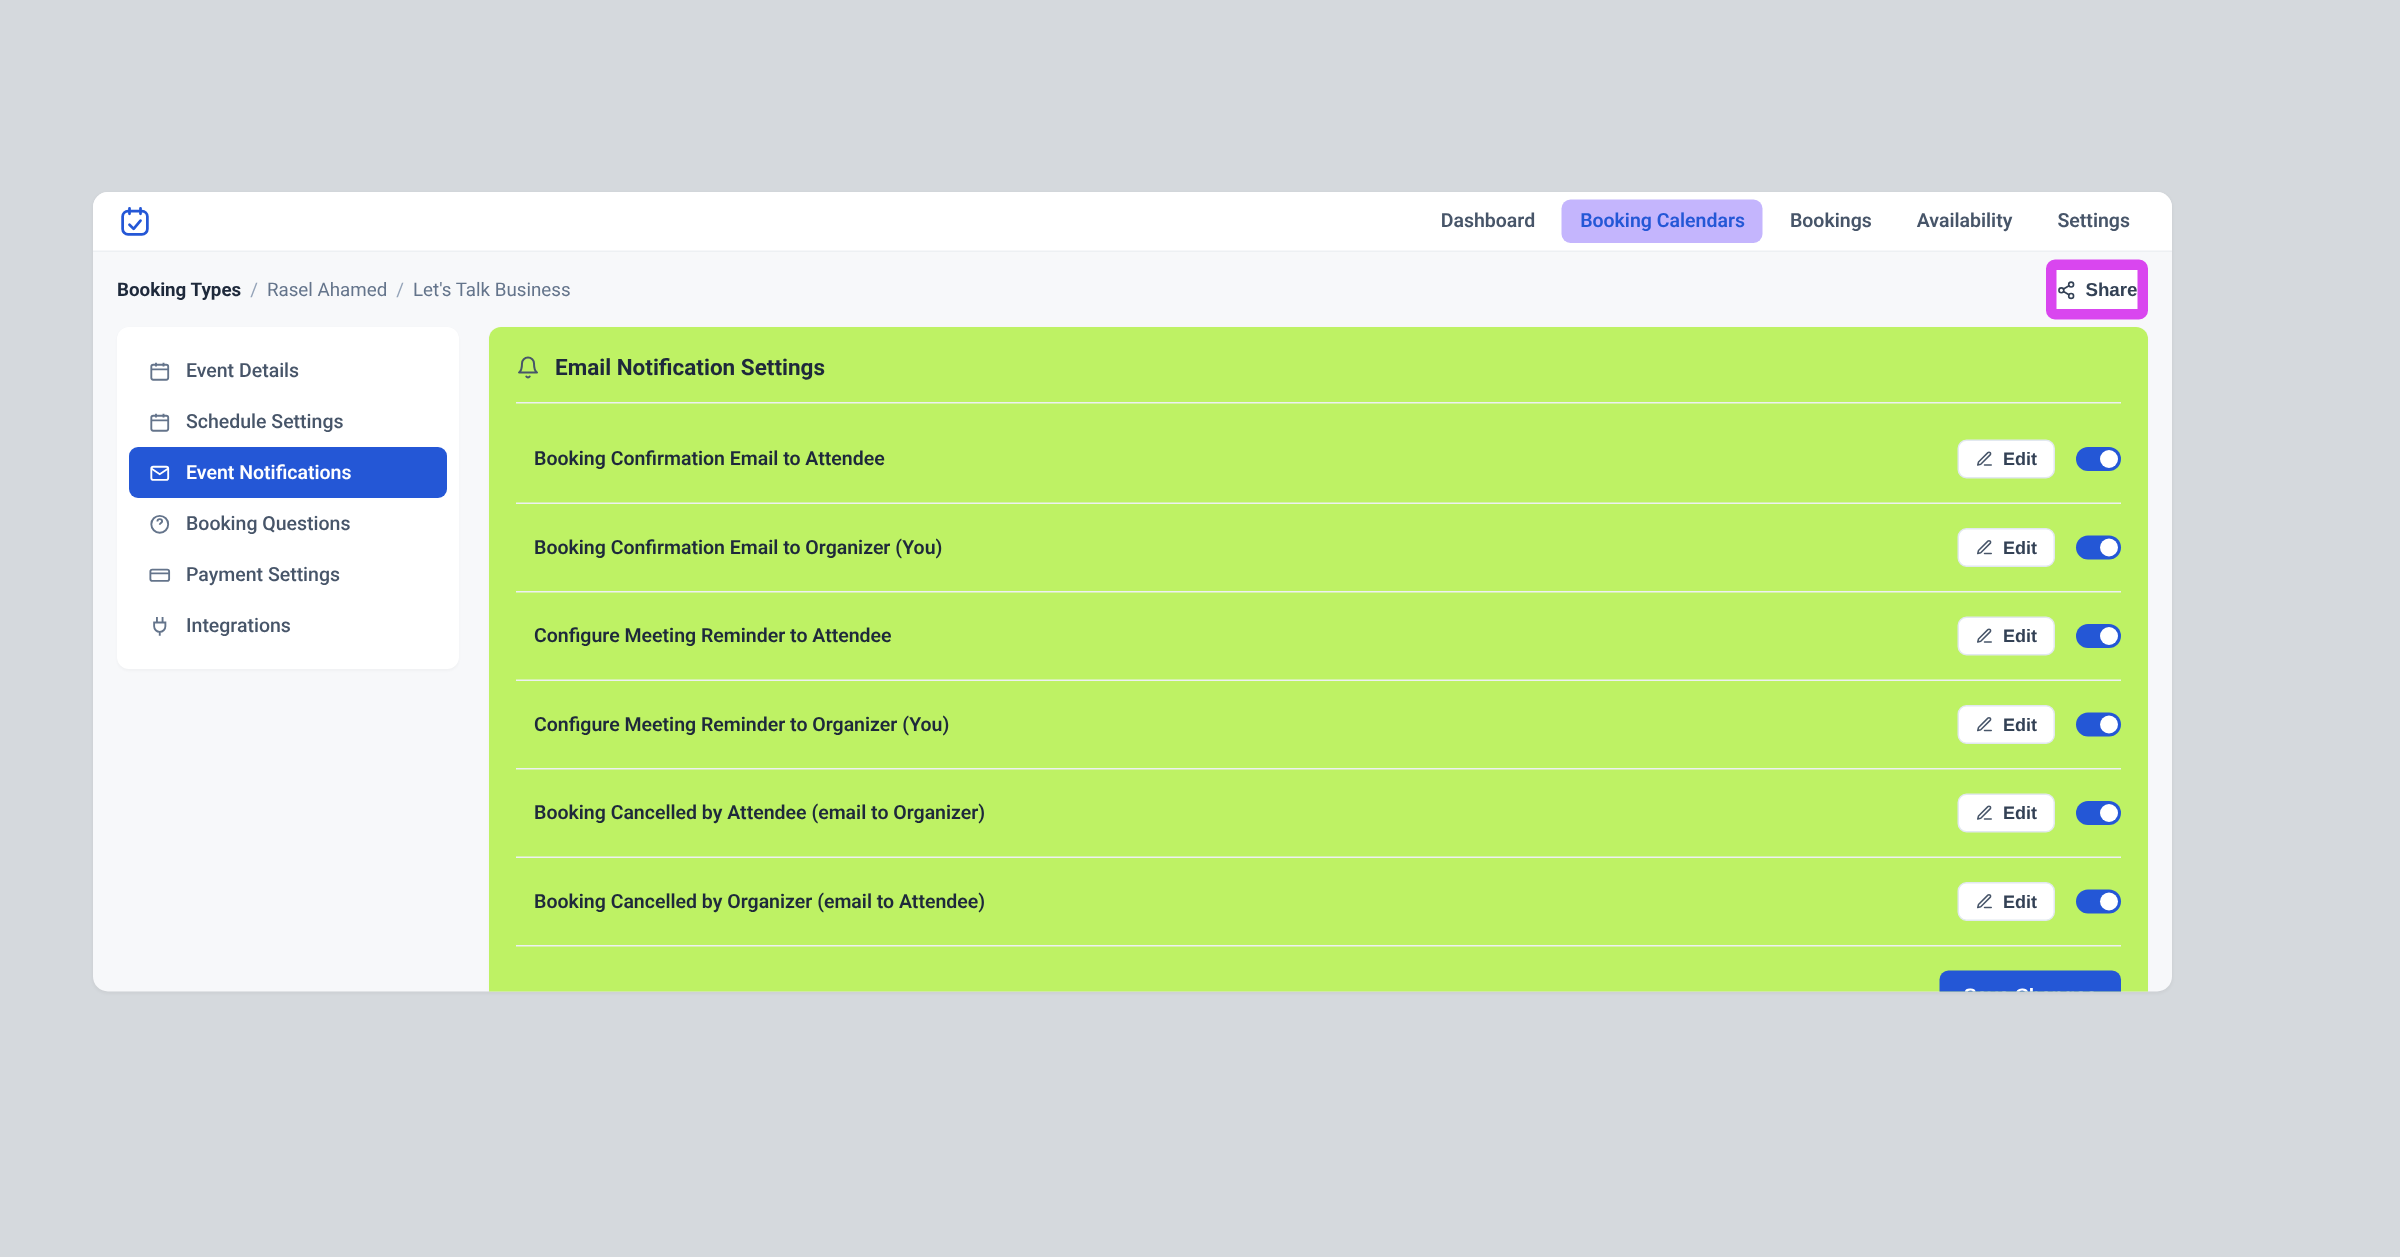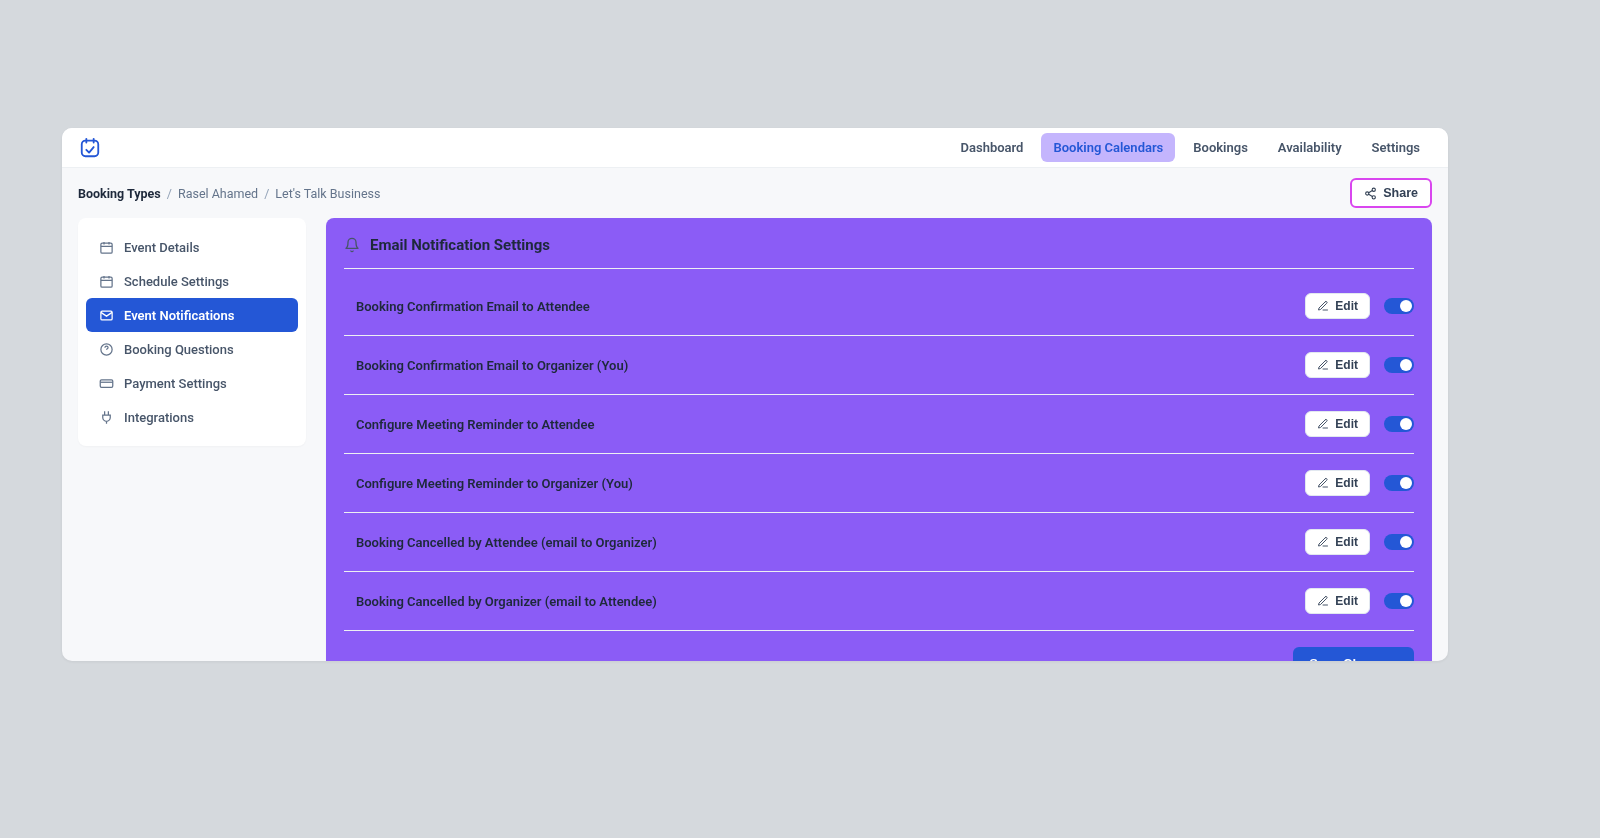--- a/index.html
+++ b/index.html
@@ -57,23 +57,23 @@
   .breadcrumb {
     font-size: 12.5px;
     color: #64748b;
     display: flex;
     gap: 6px;
   }
   .breadcrumb .bc-strong { font-weight: 700; color: #1e293b; }
   .breadcrumb .sep { color: #94a3b8; }
   .share-btn {
     background: #fff;
-    border: 2px solid #d946ef;
+    border: 7px solid #d946ef;
     border-radius: 6px;
-    padding: 6px 12px;
+    padding: 6px 0;
     font-size: 12.5px;
     font-weight: 600;
     color: #334155;
     display: inline-flex;
     align-items: center;
     gap: 6px;
     cursor: pointer;
   }
   .body-row {
     display: flex;
@@ -101,21 +101,21 @@
   }
   .sidebar-item .s-icon { width:16px; height:16px; display:inline-flex; align-items:center; justify-content:center; color:#64748b; }
   .sidebar-item.active {
     background: #2457d6;
     color: #fff;
     font-weight: 600;
   }
   .sidebar-item.active .s-icon { color:#fff; }
   .main-panel {
     flex: 1;
-    background: #8b5cf6;
+    background: #bef264;
     border-radius: 8px;
     padding: 18px 18px 18px 18px;
     box-shadow: 0 1px 2px rgba(0,0,0,0.03);
   }
   .panel-header {
     display: flex;
     align-items: center;
     gap: 10px;
     padding-bottom: 14px;
     border-bottom: 1px solid #edf0f3;

